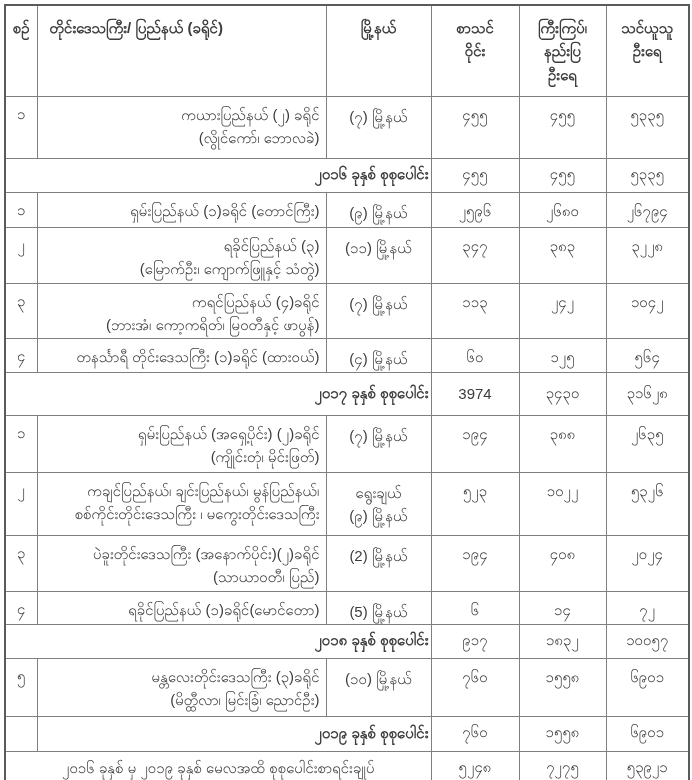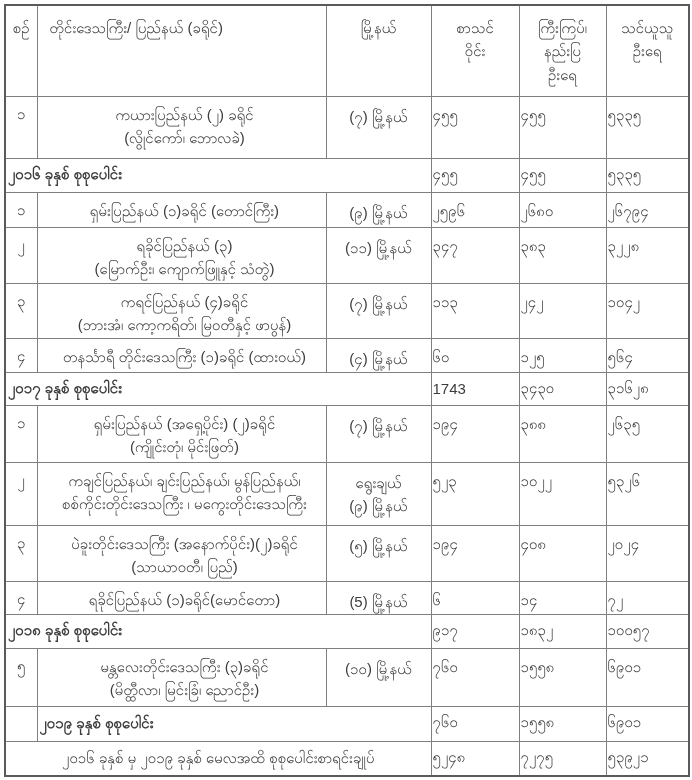--- a/index.html
+++ b/index.html
@@ -19,50 +19,51 @@
   table.stats th, table.stats td{
     border:1px solid #7f7f7f;
     white-space:pre-line;
     overflow:hidden;
     font-size:15px;
     color:#3d3d3d;
     box-sizing:border-box;
   }
   thead tr{height:91px;}
   th{
-    font-weight:normal;
+    font-weight:bold;
     vertical-align:top;
     text-align:center;
     padding:10px 2px 0 2px;
     line-height:1.55;
   }
   th.h-region{text-align:left;padding-left:12px;}
   td.serial{
     text-align:center;
     vertical-align:top;
     padding-top:7px;
   }
   td.region{
-    text-align:center;
+    text-align:right;
     vertical-align:top;
     padding:6px 6px 2px 12px;
     line-height:1.55;
   }
   td.township{
     text-align:center;
     vertical-align:top;
     padding-top:8px;
     line-height:1.55;
   }
   td.num{
+    text-align:center;
     vertical-align:top;
     padding-top:8px;
   }
   tr.total-row td.total-label{
-    text-align:left;
+    text-align:right;
     vertical-align:middle;
     font-weight:bold;
     padding:4px 2px;
   }
   tr.total-row td.num{vertical-align:middle;padding-top:0;}
   tr.grand-row td.total-label{
     font-weight:normal;
     text-align:center;
     vertical-align:middle;
     padding:4px 2px;
@@ -139,23 +140,23 @@
           <td class="num">၁၀၄၂</td>
         </tr>
         <tr style="height: 34px;">
           <td class="serial">၄</td>
           <td class="region">တနင်္သာရီ တိုင်းဒေသကြီး (၁)ခရိုင် (ထားဝယ်)</td>
           <td class="township">(၄) မြို့နယ်</td>
           <td class="num">၆၀</td>
           <td class="num">၁၂၅</td>
           <td class="num">၅၆၄</td>
         </tr>
-        <tr class="total-row" style="height: 33px;">
+        <tr class="total-row" style="height: 43px;">
           <td class="total-label" colspan="3">၂၀၁၇ ခုနှစ် စုစုပေါင်း</td>
-          <td class="num">1743</td>
+          <td class="num">3974</td>
           <td class="num">၃၄၃၀</td>
           <td class="num">၃၁၆၂၈</td>
         </tr>
         <tr style="height: 57px;">
           <td class="serial">၁</td>
           <td class="region">ရှမ်းပြည်နယ် (အရှေ့ပိုင်း) (၂)ခရိုင်
 (ကျိုင်းတုံ၊ မိုင်းဖြတ်)</td>
           <td class="township">(၇) မြို့နယ်</td>
           <td class="num">၁၉၄</td>
           <td class="num">၃၈၈</td>
@@ -168,21 +169,21 @@
           <td class="township">ရွေးချယ်
 (၉) မြို့နယ်</td>
           <td class="num">၅၂၃</td>
           <td class="num">၁၀၂၂</td>
           <td class="num">၅၃၂၆</td>
         </tr>
         <tr style="height: 55px;">
           <td class="serial">၃</td>
           <td class="region">ပဲခူးတိုင်းဒေသကြီး (အနောက်ပိုင်း)(၂)ခရိုင်
 (သာယာဝတီ၊ ပြည်)</td>
-          <td class="township">(၅) မြို့နယ်</td>
+          <td class="township">(2) မြို့နယ်</td>
           <td class="num">၁၉၄</td>
           <td class="num">၄၀၈</td>
           <td class="num">၂၀၂၄</td>
         </tr>
         <tr style="height: 31px;">
           <td class="serial">၄</td>
           <td class="region">ရခိုင်ပြည်နယ် (၁)ခရိုင်(မောင်တော)</td>
           <td class="township">(5) မြို့နယ်</td>
           <td class="num">၆</td>
           <td class="num">၁၄</td>

